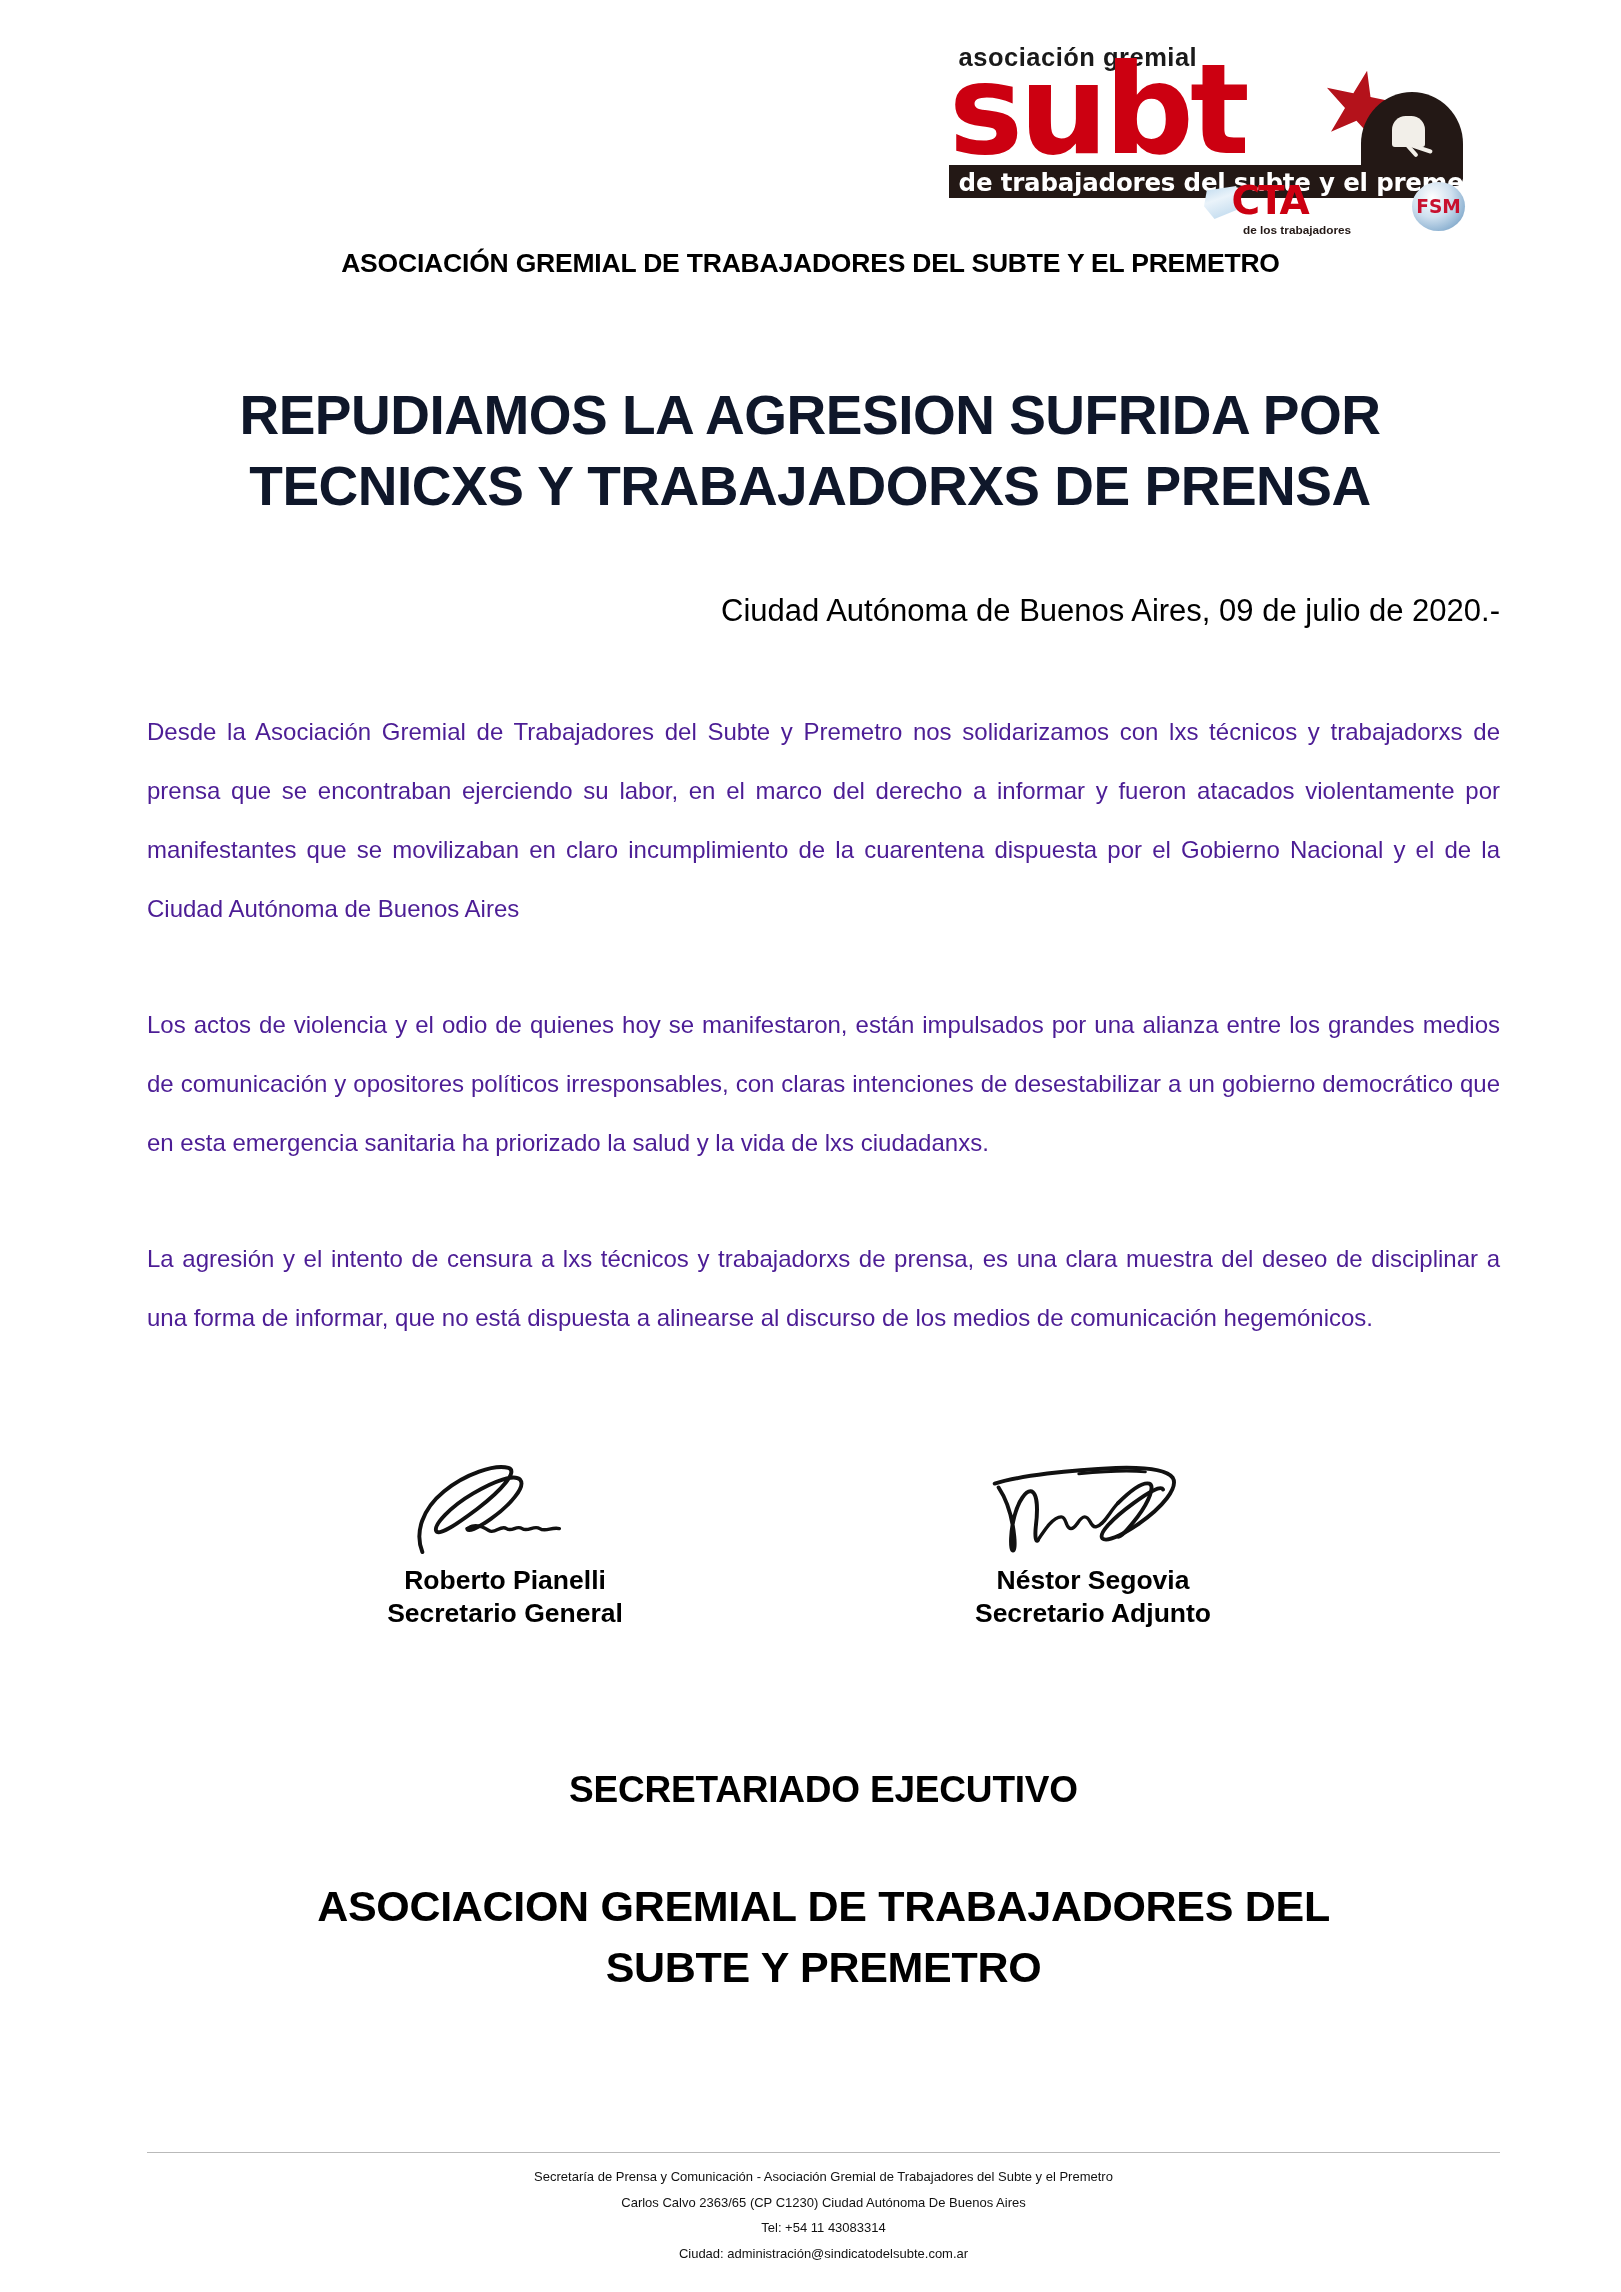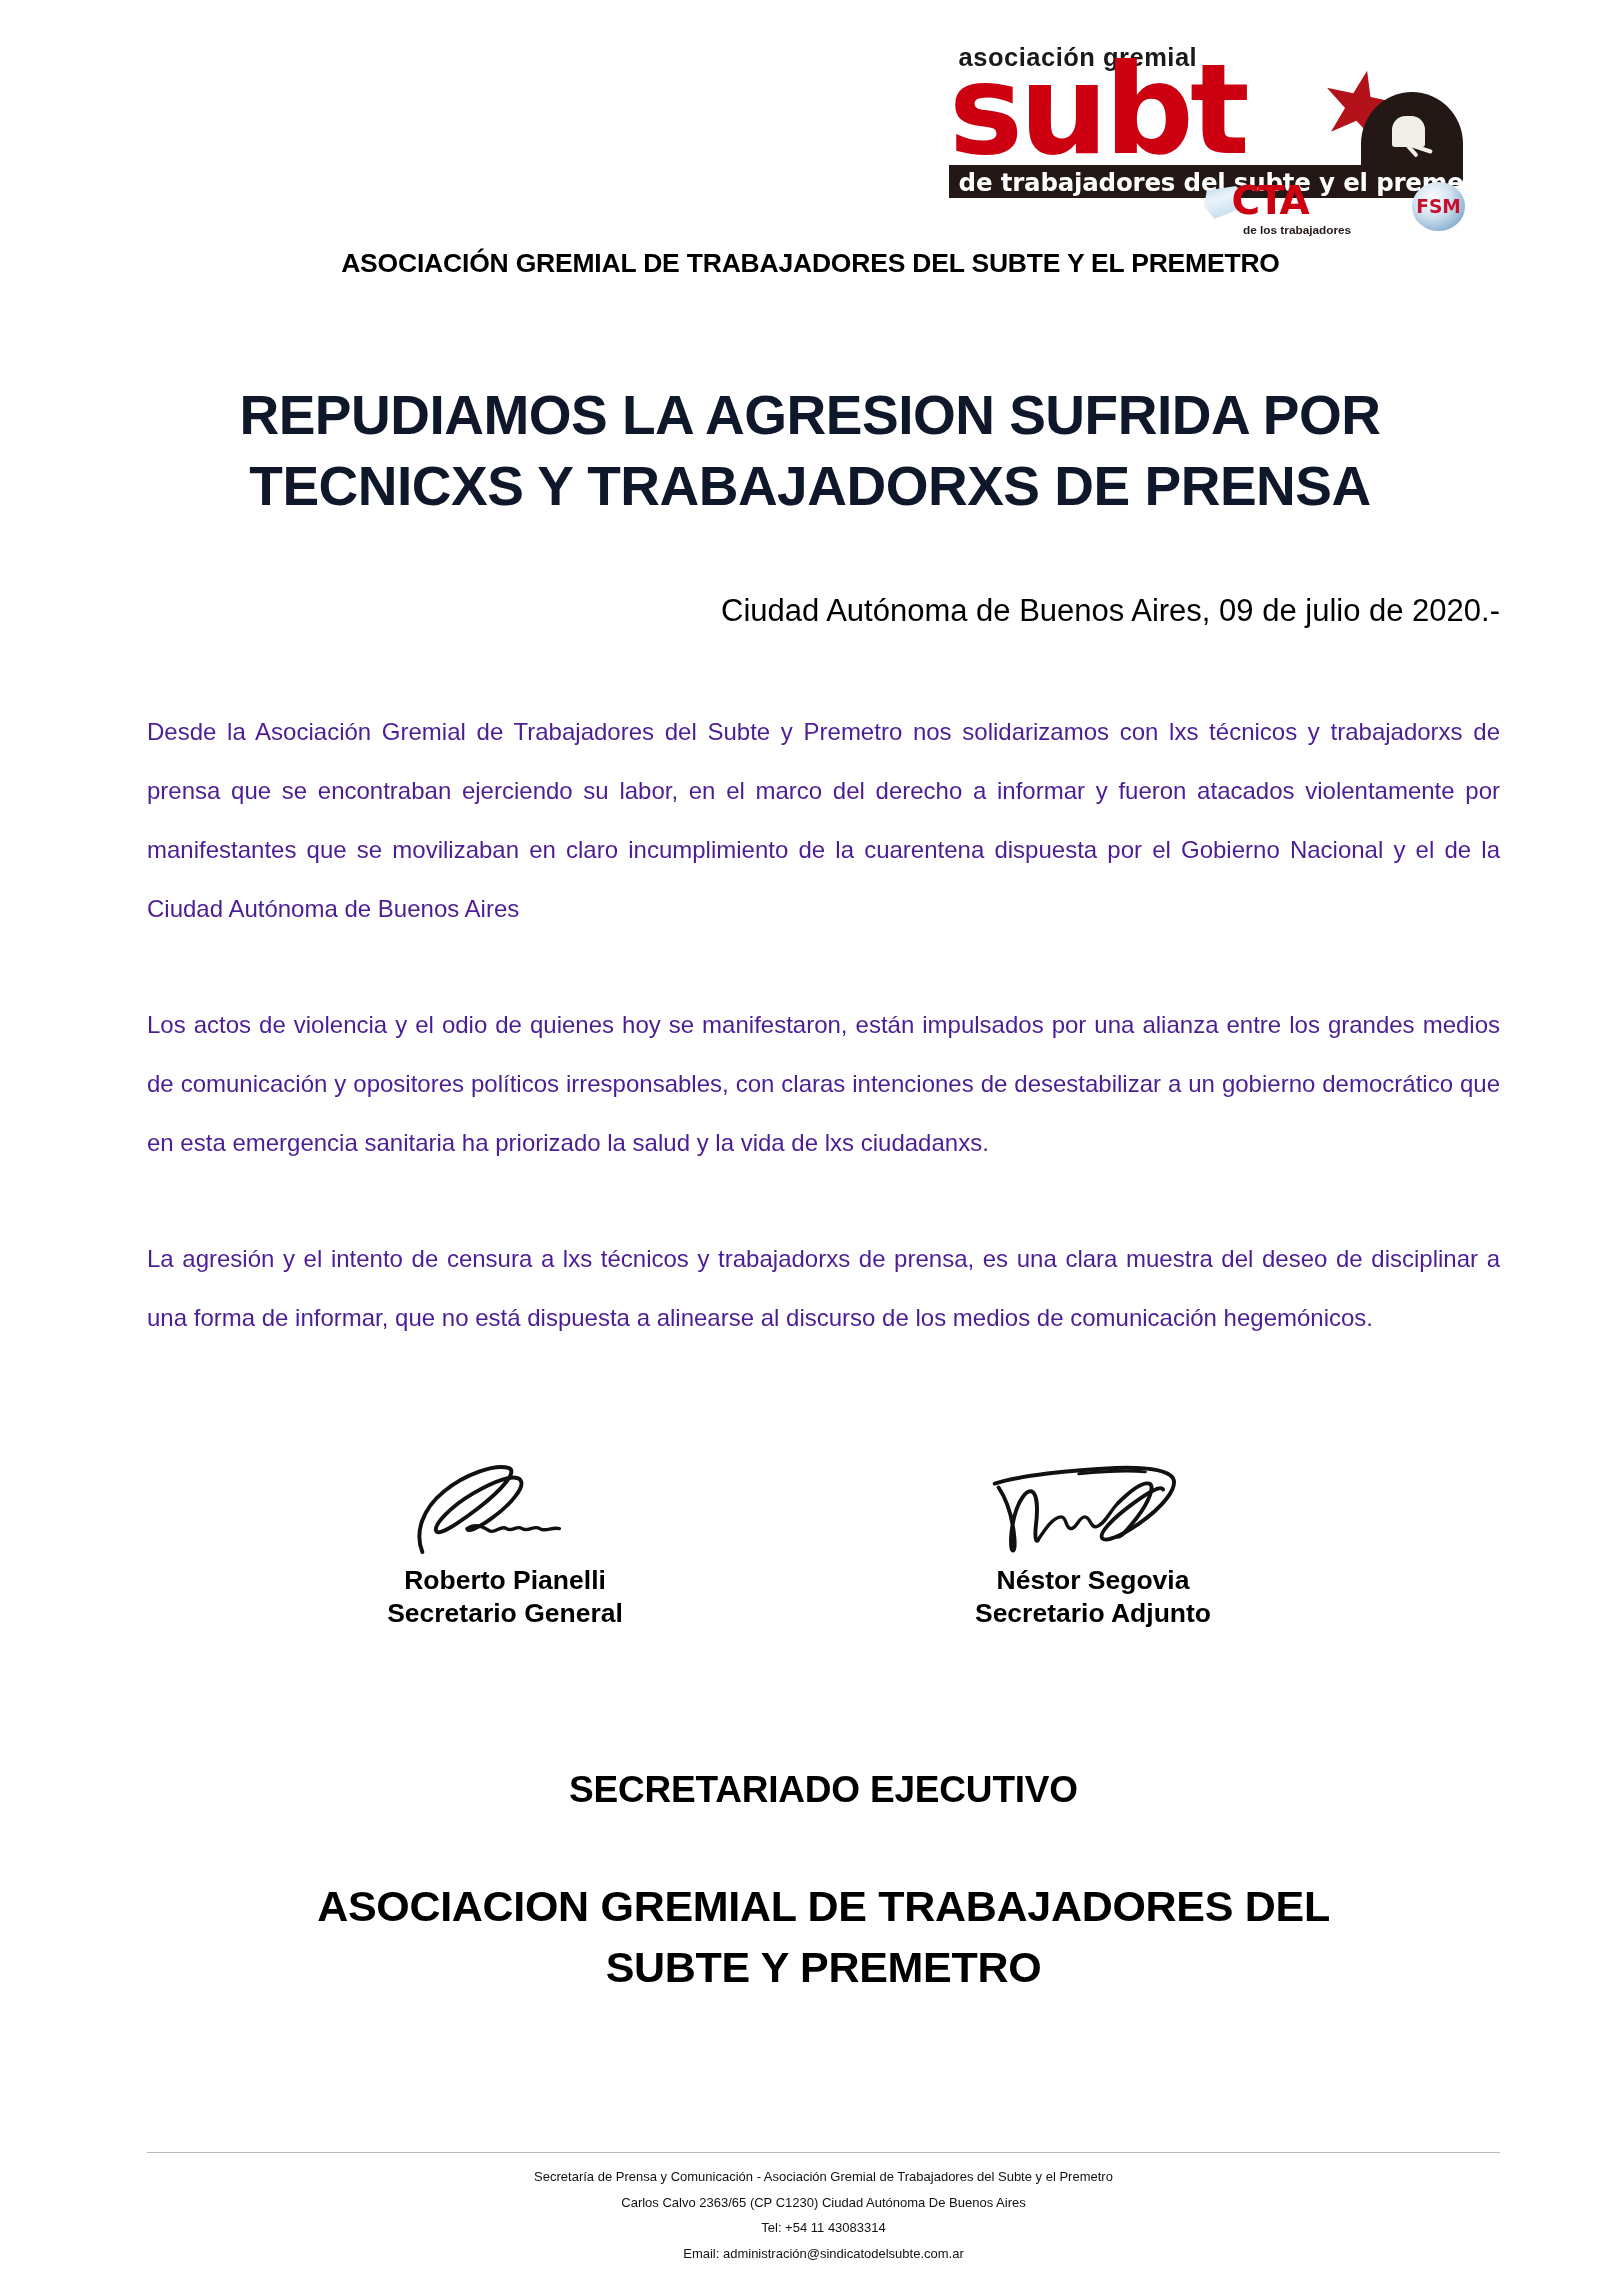--- a/index.html
+++ b/index.html
@@ -417,17 +417,17 @@
       <div>ASOCIACION GREMIAL DE TRABAJADORES DEL</div>
       <div>SUBTE Y PREMETRO</div>
     </div>
   </div>
 
   <div class="footer-rule"></div>
   <div class="footer">
     <div>Secretaría de Prensa y Comunicación - Asociación Gremial de Trabajadores del Subte y el Premetro</div>
     <div>Carlos Calvo 2363/65 (CP C1230) Ciudad Autónoma De Buenos Aires</div>
     <div>Tel: +54 11 43083314</div>
-    <div>Email: administración@sindicatodelsubte.com.ar</div>
+    <div>Ciudad: administración@sindicatodelsubte.com.ar</div>
   </div>
 
 </div>
 
 
 </body></html>

